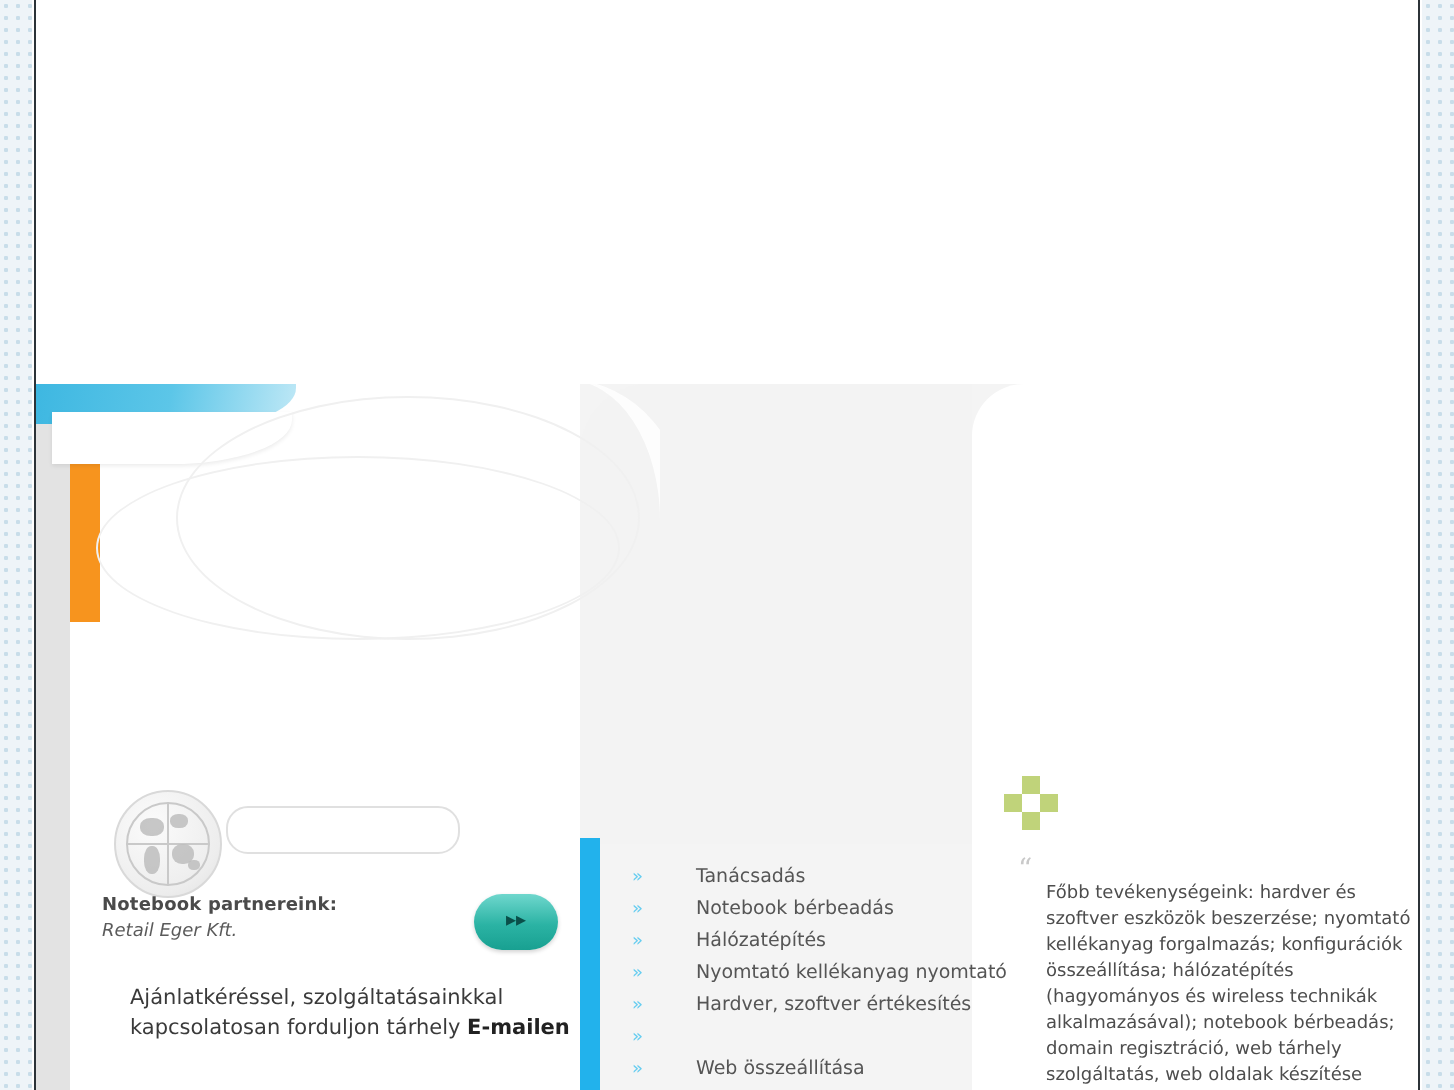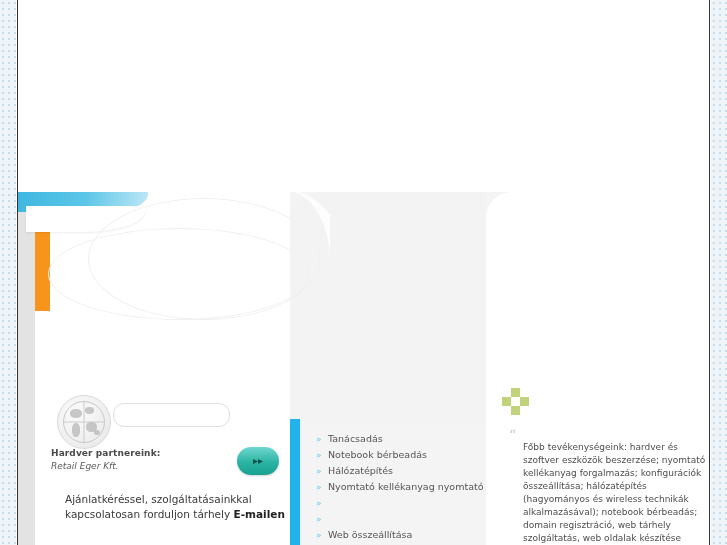--- a/index.html
+++ b/index.html
@@ -189,21 +189,21 @@
   .nav-list{
     position:absolute;left:298px;top:240px;width:170px;
   }
   .nav-row{
     display:flex;align-items:flex-start;height:14px;margin-bottom:2px;
   }
   .nav-bullet{
     color:#66cdf0;font-size:9px;line-height:14px;width:12px;flex:0 0 12px;
   }
   .nav-label{
-    font-size:9.5px;color:#555555;line-height:14px;white-space:nowrap;
+    font-size:9.5px;color:#555555;line-height:14px;white-space:nowrap;margin-left:20px;
   }
 
   
   .blue-bar{
     position:absolute;left:272px;top:227px;width:10px;bottom:0;
     background:#22b2ec;
   }
 
   
   .right-panel{
@@ -282,20 +282,21 @@
         <div class="nav-row">
           <span class="nav-bullet">»</span>
           <span class="nav-label">Hálózatépítés</span>
         </div>
         <div class="nav-row">
           <span class="nav-bullet">»</span>
           <span class="nav-label">Nyomtató kellékanyag nyomtató</span>
         </div>
         <div class="nav-row">
           <span class="nav-bullet">»</span>
+          <span class="nav-label">Hardver, szoftver értékesítés</span>
         </div>
         <div class="nav-row">
           <span class="nav-bullet">»</span>
         </div>
         <div class="nav-row">
           <span class="nav-bullet">»</span>
           <span class="nav-label">Web összeállítása</span>
         </div>
       </div>
 
@@ -322,21 +323,21 @@
       </div>
 
       <div class="pill"></div>
 
       <div class="go-halo"></div>
       <div class="go-btn">
         <span class="glyph">▸▸</span>
       </div>
 
       <div class="partners">
-        <div class="ttl">Hardver partnereink:</div>
+        <div class="ttl">Notebook partnereink:</div>
         <div class="pname">Retail Eger Kft.</div>
       </div>
 
       <div class="news-list">
         <div class="news-item">
           <div class="news-text"><span>Ajánlatkéréssel, szolgáltatásainkkal kapcsolatosan forduljon tárhely </span><b>E-mailen</b></div>
         </div>
 
       </div>
 

